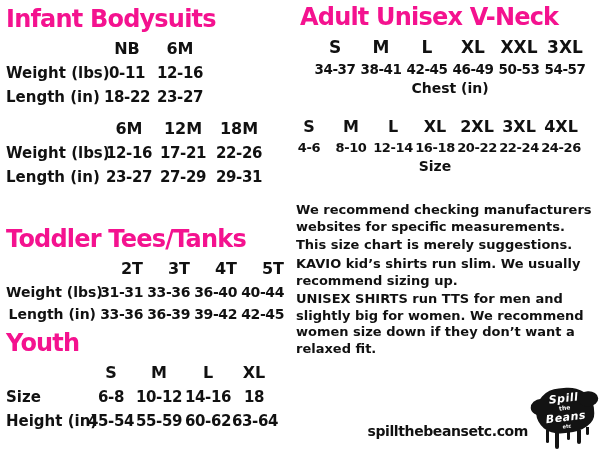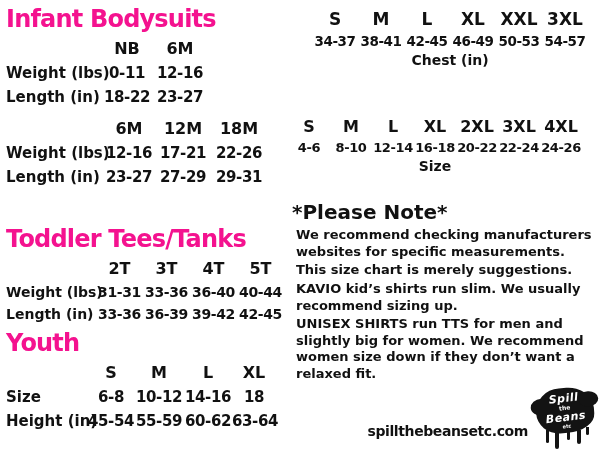--- a/index.html
+++ b/index.html
@@ -15,21 +15,21 @@
   }
   .grid{display:grid;row-gap:6px;margin-top:5px;align-items:center;}
   .c{font-size:15px;white-space:nowrap;}
   .hd{text-align:center;font-size:16px;}
   .lbl{text-align:left;}
   .val{text-align:center;letter-spacing:-0.4px;}
 
   .g-ib{grid-template-columns:96px 50px 56px;}
   .g-it{grid-template-columns:96px 54px 54px 58px;}
   .g-td{grid-template-columns:90px 47px 47px 47px 47px;}
-  .g-td .c{font-size:14px;}
+  .g-td .c{font-size:14px;text-align:right;}
   .g-td .hd{font-size:16px;}
   .g-yo{grid-template-columns:82px 46px 50px 48px 44px;}
 
   .g-ad{grid-template-columns:repeat(6,46px);margin-left:20px;row-gap:4px;}
   .g-ad .hd{font-size:17px;}
   .g-ad .val{font-size:13.5px;}
   .g-wm{grid-template-columns:repeat(7,42px);margin-left:-2px;row-gap:4px;}
   .g-wm .hd{font-size:16px;}
   .g-wm .val{font-size:13px;}
   .caption{text-align:center;font-size:14px;margin-top:3px;}
@@ -73,20 +73,21 @@
     <span class="c lbl">Weight (lbs)</span>
     <span class="c val">0-11</span>
     <span class="c val">12-16</span>
     <span class="c lbl">Length (in)</span>
     <span class="c val">18-22</span>
     <span class="c val">23-27</span>
   </div>
 </section>
 
 <section class="sec" style="left:292px;top:4px;">
+  <h2 class="ttl" style="margin-left:8px;">Adult Unisex V-Neck</h2>
   <div class="grid g-ad">
     <span class="c hd">S</span>
     <span class="c hd">M</span>
     <span class="c hd">L</span>
     <span class="c hd">XL</span>
     <span class="c hd">XXL</span>
     <span class="c hd">3XL</span>
     <span class="c val">34-37</span>
     <span class="c val">38-41</span>
     <span class="c val">42-45</span>
@@ -149,21 +150,20 @@
     <span class="c val">40-44</span>
     <span class="c lbl">Length (in)</span>
     <span class="c val">33-36</span>
     <span class="c val">36-39</span>
     <span class="c val">39-42</span>
     <span class="c val">42-45</span>
   </div>
 </section>
 
 <section class="sec note" style="left:290px;top:202px;">
-  <h3 class="note-title">*Please Note*</h3>
   <p><strong></strong><span>We recommend checking manufacturers websites for specific measurements.</span></p>
   <p><strong></strong><span>This size chart is merely suggestions.</span></p>
   <p><strong>KAVIO</strong><span> kid’s shirts run slim. We usually recommend sizing up.</span></p>
   <p><strong>UNISEX SHIRTS</strong><span> run TTS for men and slightly big for women. We recommend women size down if they don’t want a relaxed fit.</span></p>
 </section>
 
 <section class="sec" style="left:6px;top:330px;">
   <h2 class="ttl">Youth</h2>
   <div class="grid g-yo">
     <span class="c lbl"></span>

